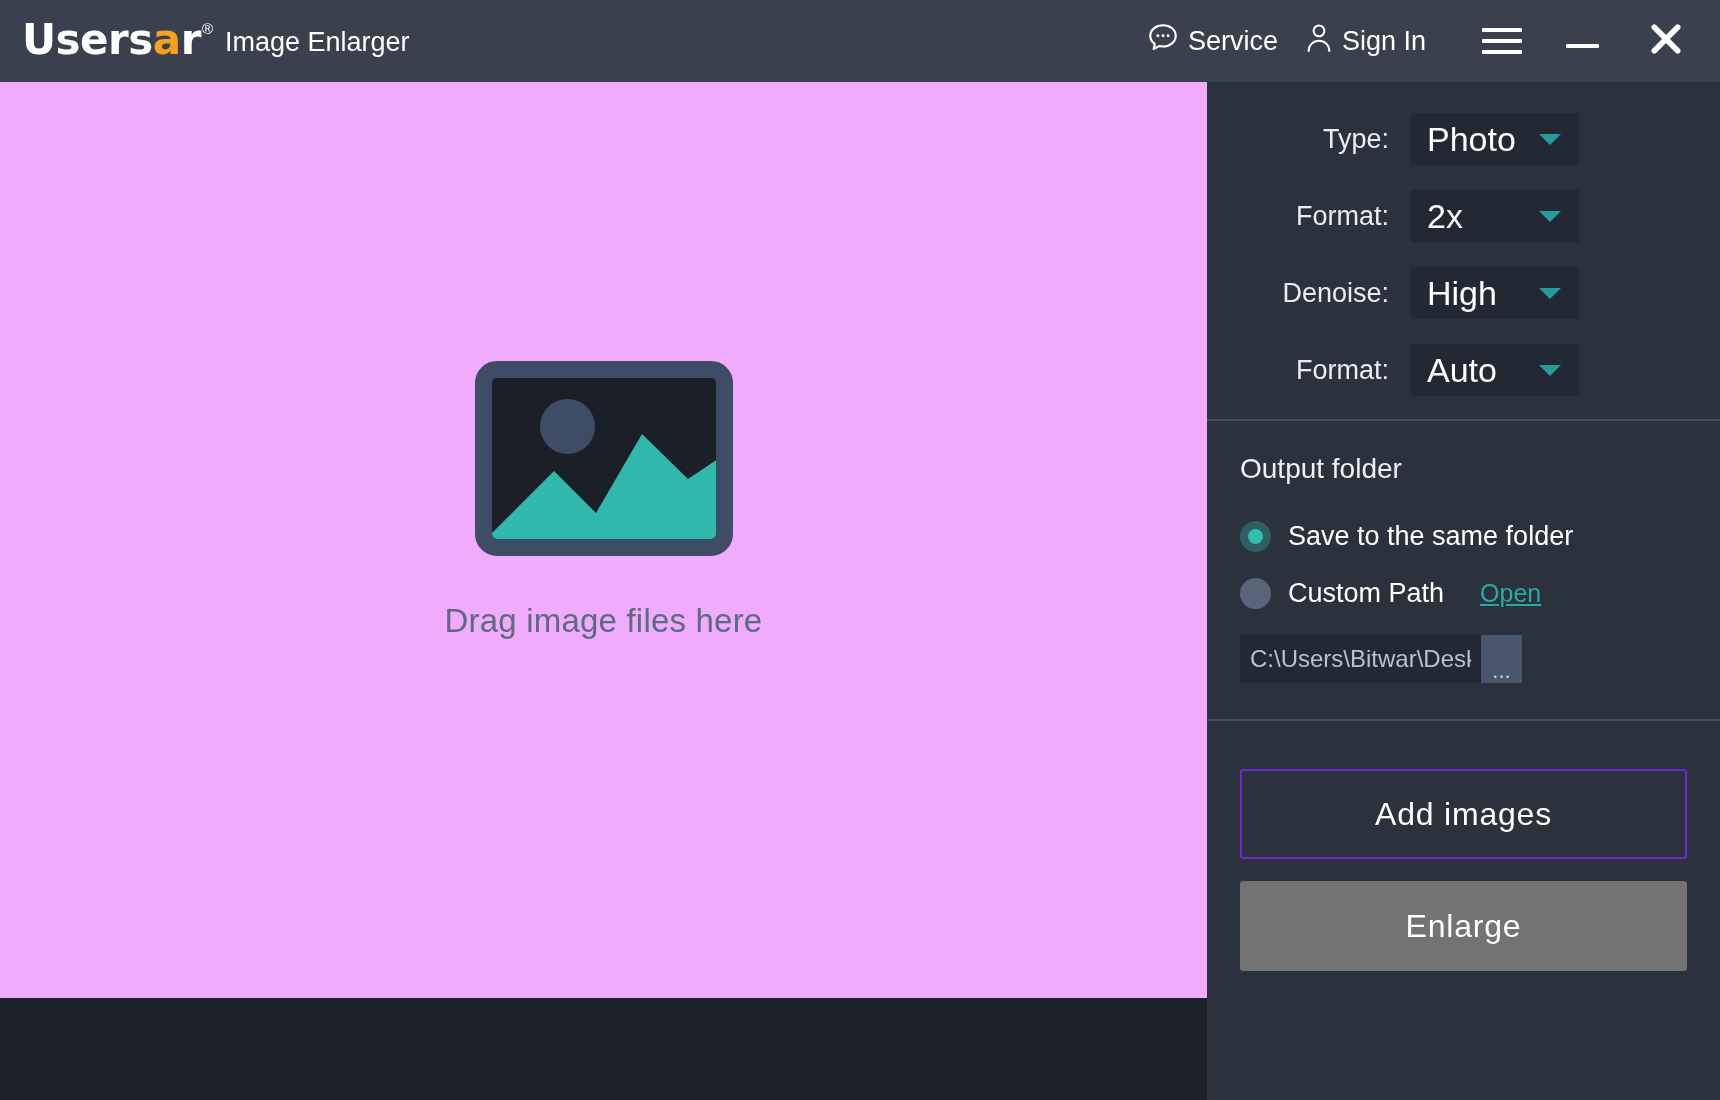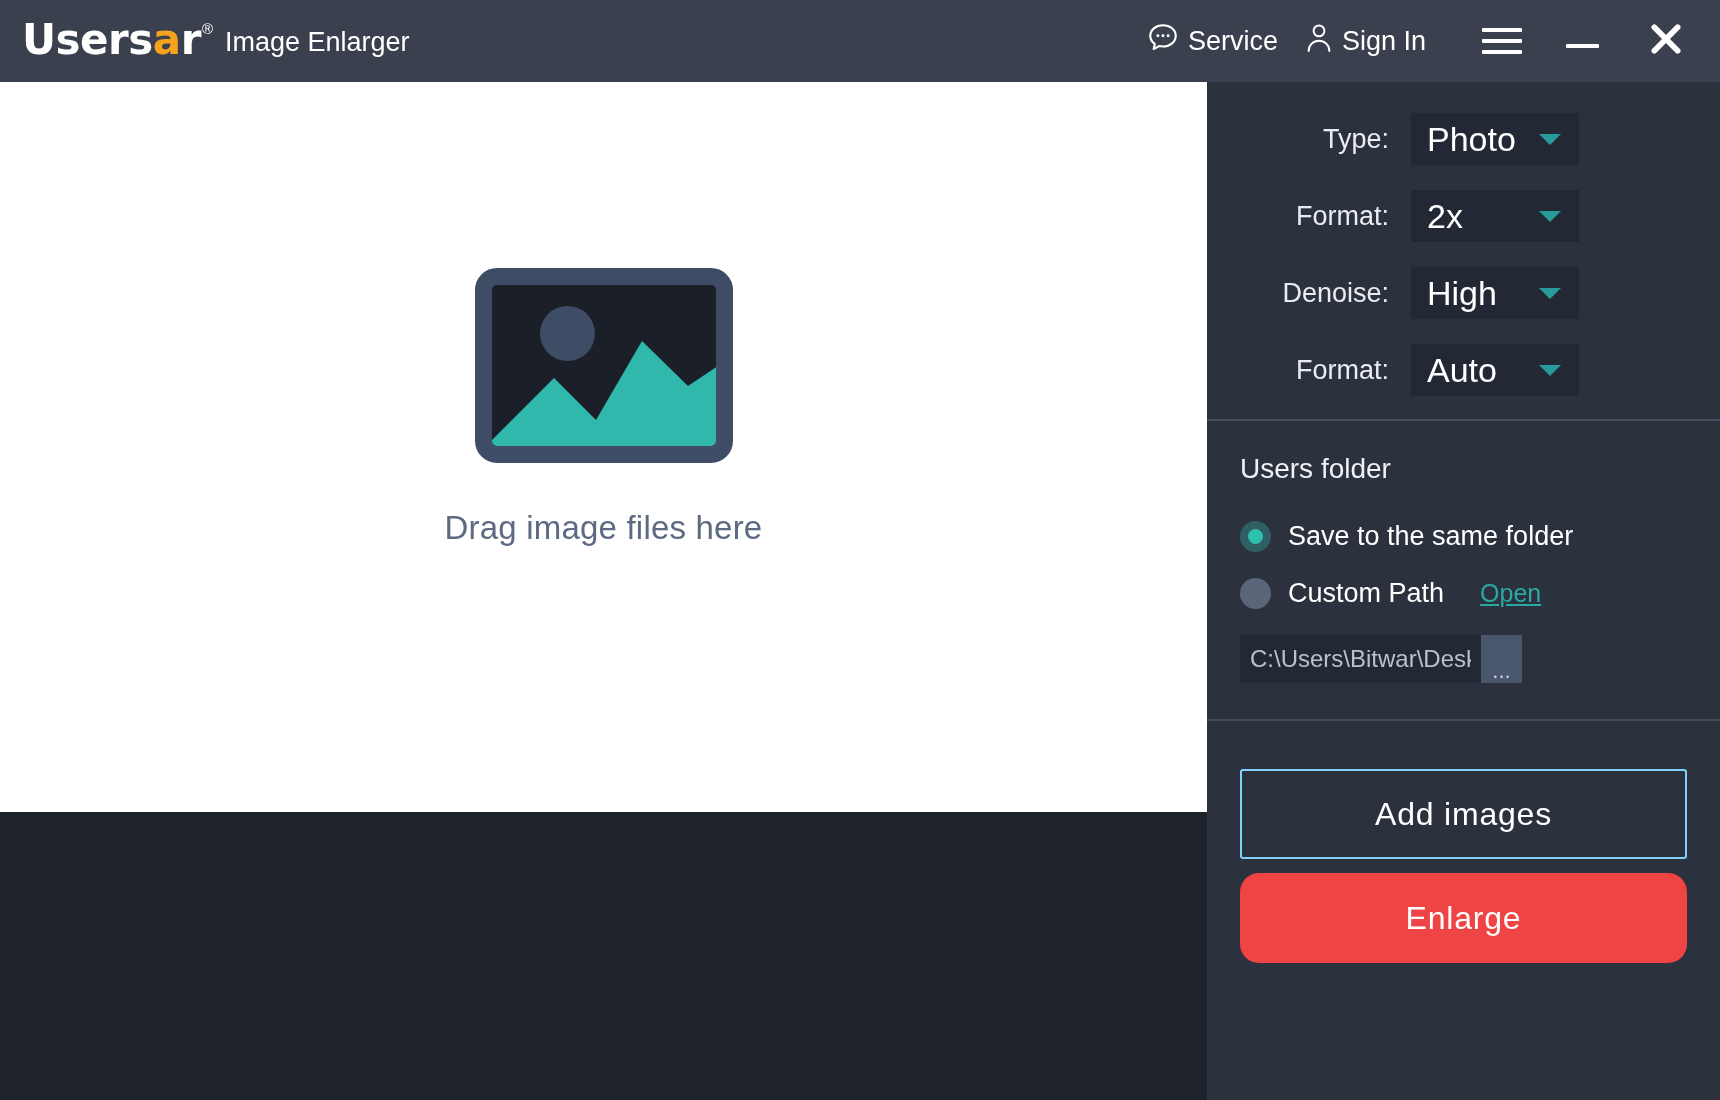--- a/index.html
+++ b/index.html
@@ -86,22 +86,22 @@
   .hamburger-glyph i:nth-child(3) { top: 22px; }
 
   .minimize-glyph {
     width: 33px; height: 4px; background: #ffffff; border-radius: 1px;
     margin-top: 10px;
   }
 
   
   .dropzone {
     position: absolute; left: 0; top: 82px;
-    width: 1207px; height: 730px;
-    background: #ffffff;
+    width: 1207px; height: 916px;
+    background: #f0abfc;
     display: flex; flex-direction: column;
     align-items: center; justify-content: center;
     padding-bottom: 80px;
   }
   .pic-icon {
     width: 258px; height: 195px;
     border: 17px solid #3e4c66;
     border-radius: 22px;
     background: #1a1f28;
     position: relative;
@@ -238,30 +238,29 @@
   }
   .btn {
     width: 100%; height: 90px;
     display: flex; align-items: center; justify-content: center;
     font-size: 32px;
     cursor: pointer;
     border-radius: 3px;
   }
   .btn-outline {
     background: #2b323e;
-    border: 2px solid #7dd3fc;
+    border: 2px solid #6d28d9;
     color: #ffffff;
     letter-spacing: 0.8px;
   }
   .btn-primary {
-    background: #ef4444;
-    color: #ffffff;
-    margin-top: 14px;
+    background: #737373;
+    color: #ffffff;
+    margin-top: 22px;
     letter-spacing: 0.8px;
-    border-radius: 19px;
   }
 </style>
 </head>
 <body>
 
 <div id="app">
 
   <div class="titlebar">
 
     <div class="brand">
@@ -361,21 +360,21 @@
           <span class="sel-value">Auto</span>
           <span class="caret"></span>
         </div>
       </div>
 
     </div>
 
     <div class="panel-sep"></div>
 
     <div class="output-section">
-      <div class="section-title">Users folder</div>
+      <div class="section-title">Output folder</div>
 
       <div class="radio-row">
         <span class="radio on"></span>
         <span class="radio-label">Save to the same folder</span>
       </div>
 
       <div class="radio-row">
         <span class="radio"></span>
         <span class="radio-label">Custom Path</span>
         <span class="open-link">Open</span>

